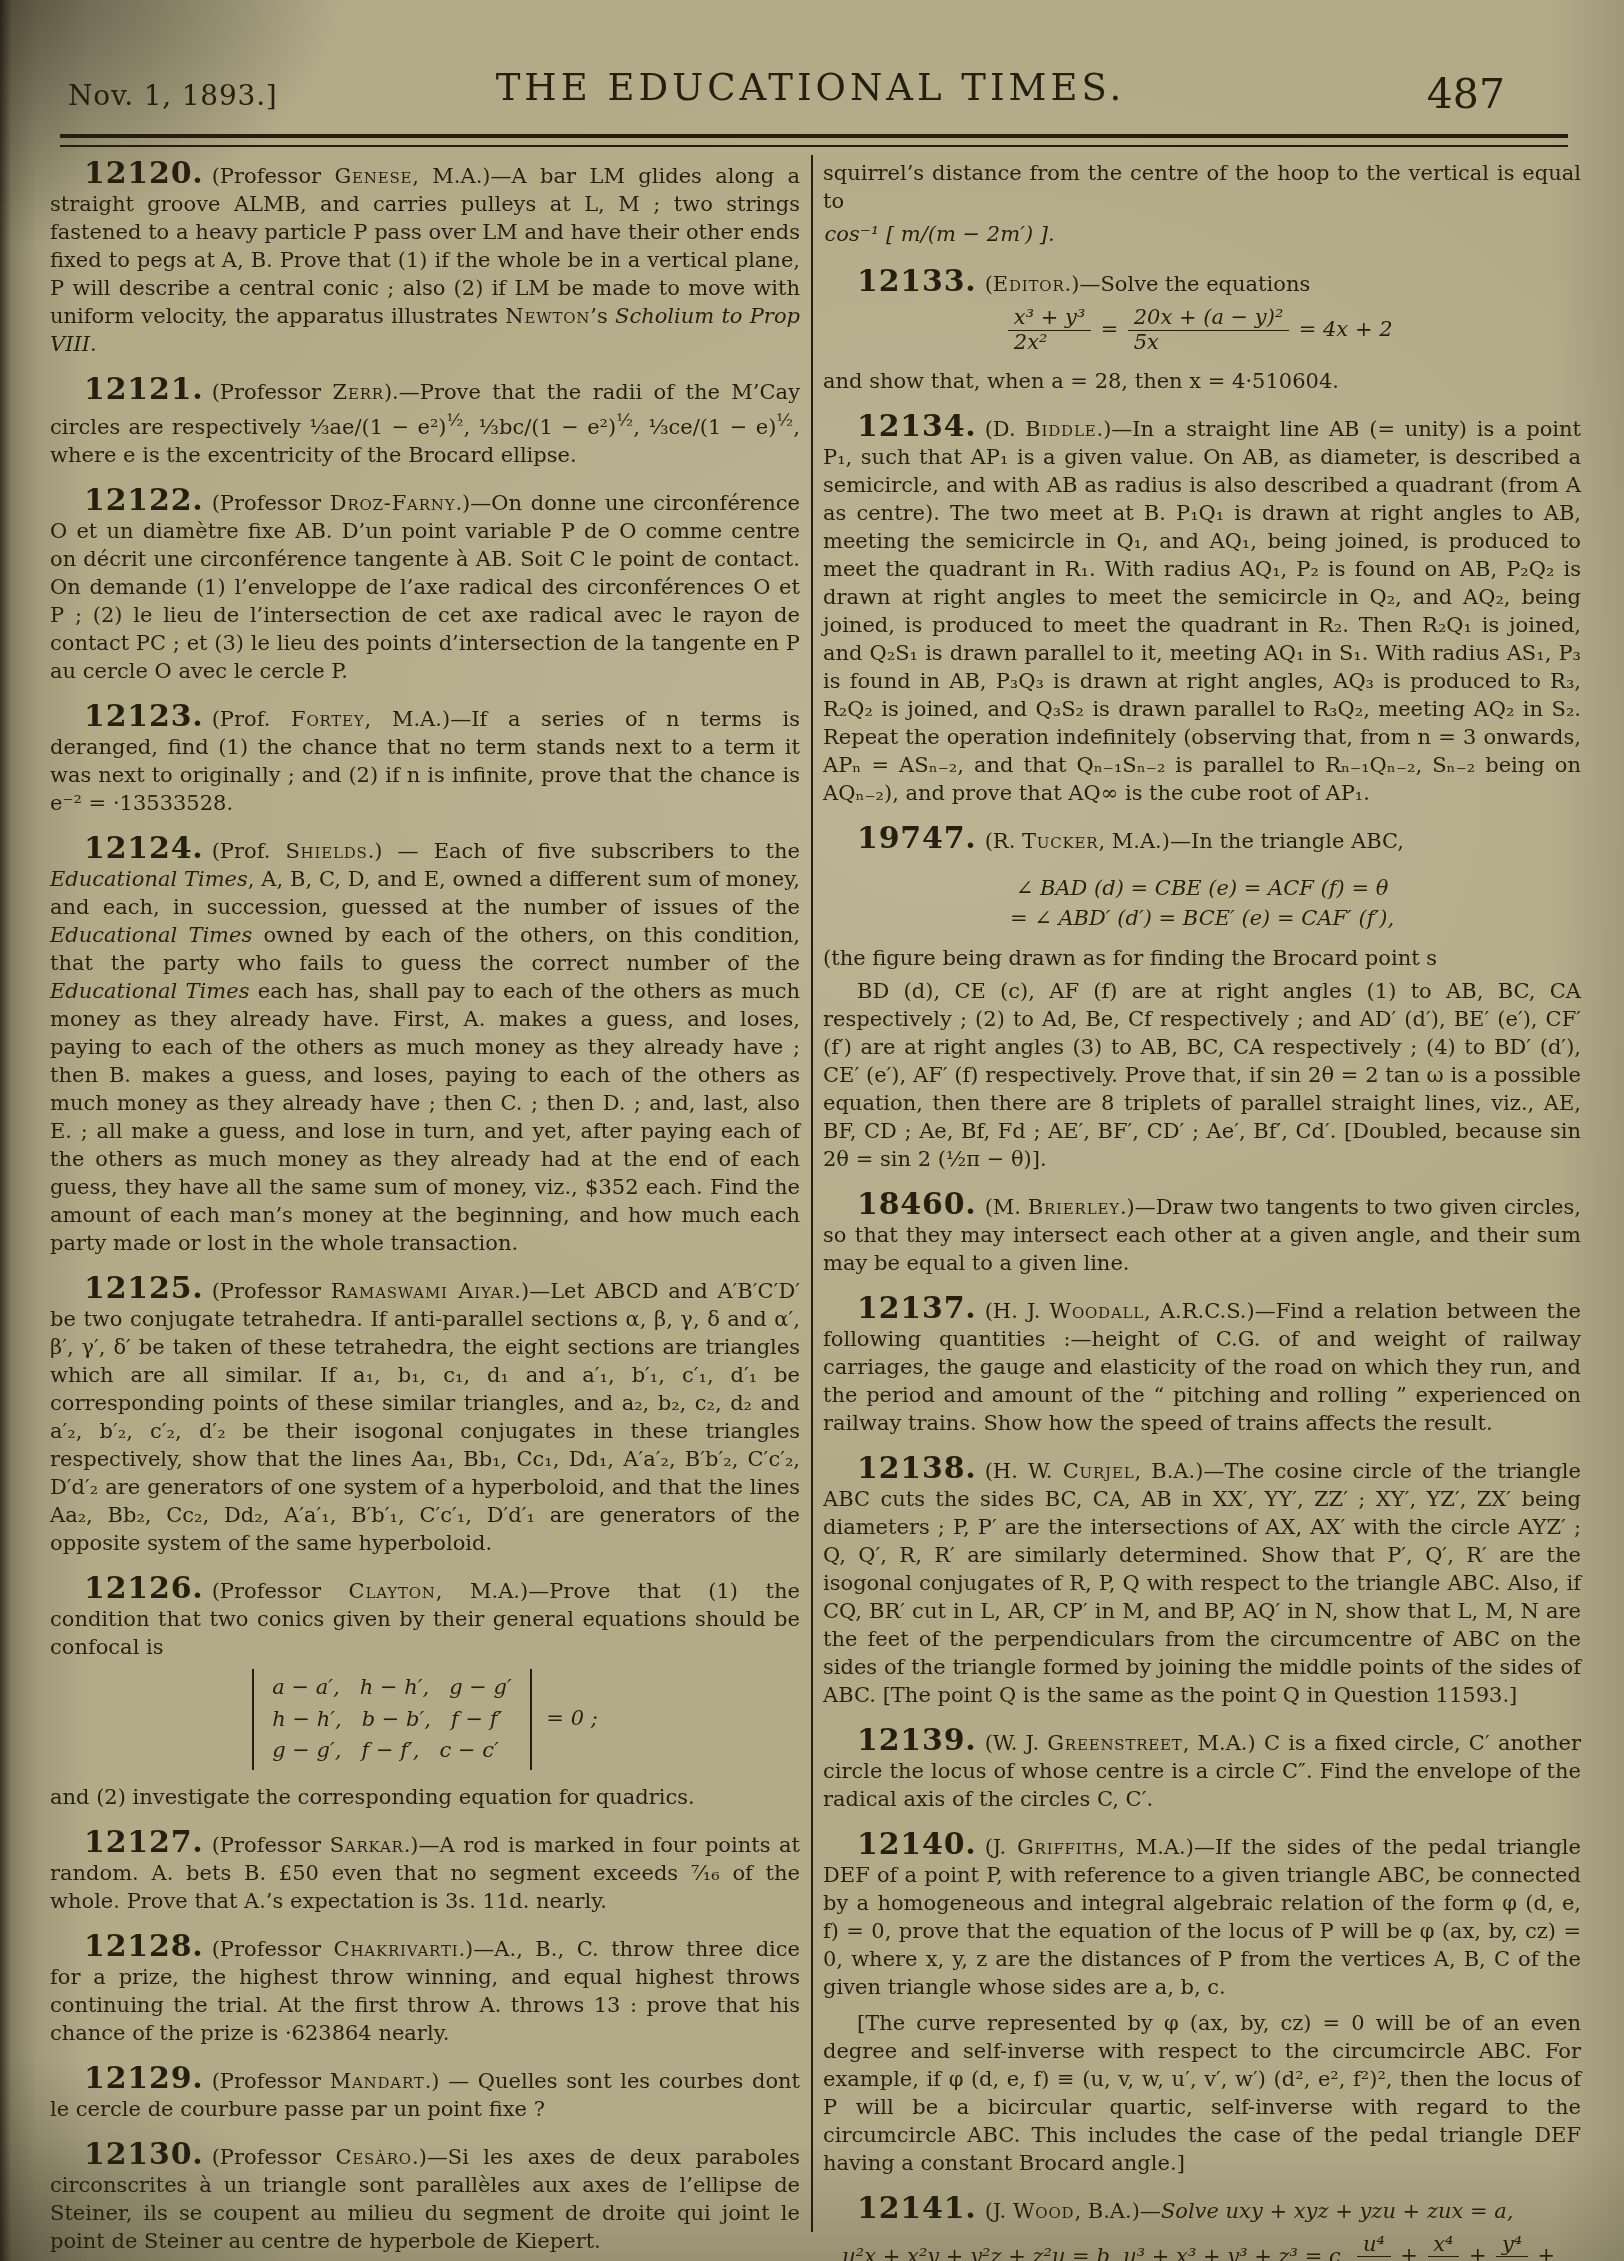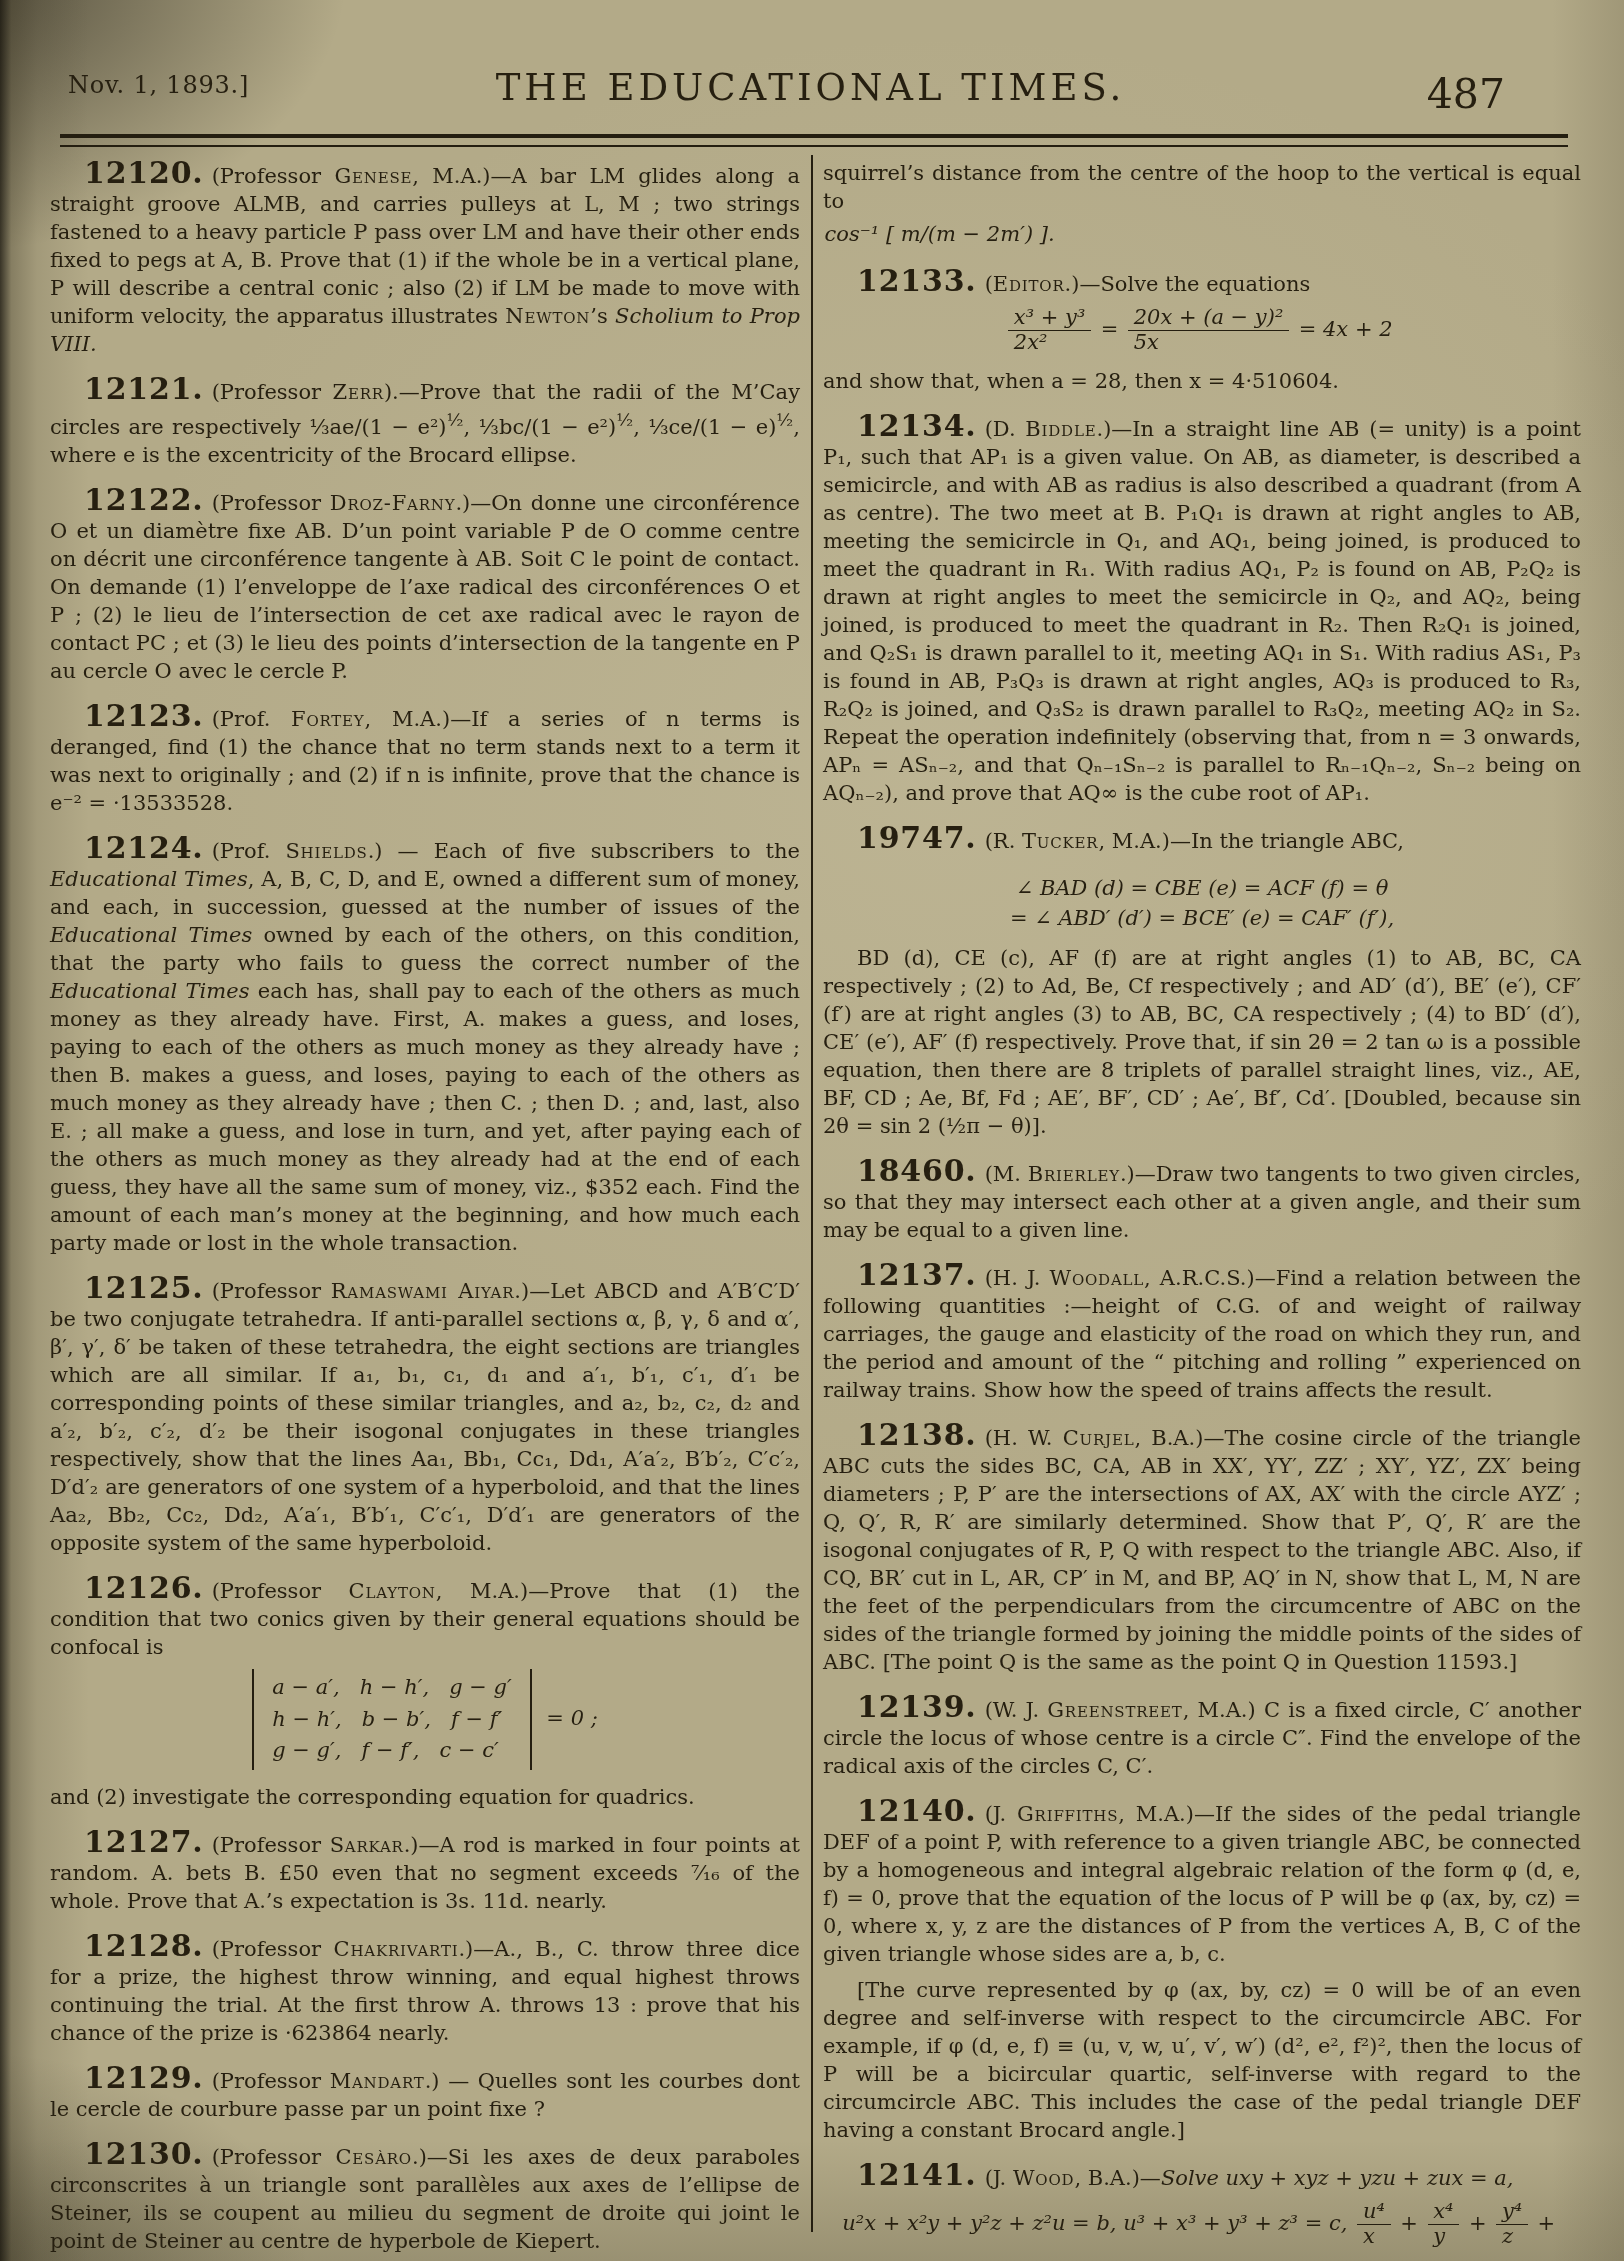--- a/index.html
+++ b/index.html
@@ -11,21 +11,21 @@
     font-family:"DejaVu Serif","Liberation Serif",serif;
     background:
       radial-gradient(1215px 1053px at 58% 34%, rgba(200,192,160,0.45), rgba(0,0,0,0) 70%),
       linear-gradient(90deg, rgba(25,22,14,0.80) 0px, rgba(60,54,36,0.38) 11.3px, rgba(60,54,36,0.14) 37px, rgba(0,0,0,0) 89px),
       radial-gradient(567px 405px at -49px -32px, rgba(22,19,12,0.65), rgba(0,0,0,0) 70%),
       radial-gradient(486px 308px at -32px 2268px, rgba(40,36,22,0.45), rgba(0,0,0,0) 70%),
       linear-gradient(270deg, rgba(70,63,42,0.18) 0px, rgba(0,0,0,0) 73px),
       linear-gradient(0deg, rgba(60,55,35,0.22) 0px, rgba(0,0,0,0) 121px),
       #b3aa88;
   }
-  .hdr-date{position:absolute;left:68px;top:71px;font-size:24px;letter-spacing:0.8px;}
+  .hdr-date{position:absolute;left:68px;top:79px;font-size:28px;letter-spacing:0.8px;}
   .hdr-title{position:absolute;left:12px;width:1597px;top:66px;text-align:center;font-size:37px;letter-spacing:4px;font-weight:500;}
   .hdr-page{position:absolute;right:120px;top:70px;font-size:41px;}
   .rule{position:absolute;left:60px;right:57px;background:#241e10;}
   .rule-thick{top:134px;height:4px;}
   .rule-thin{top:145px;height:1.6px;}
   .col-divider{position:absolute;left:811px;top:155px;height:2077px;width:2.4px;background:#241e10;}
   .col{
     position:absolute;top:159px;
     font-size:21px;line-height:28px;
     text-align:justify;
@@ -142,20 +142,23 @@
 
     <p class="prob">
       <b class="pnum">12134.</b><span class="by"><span>(D. </span><span class="sc">Biddle</span><span>.)—</span></span><span>In a straight line AB (= unity) is a point P₁, such that AP₁ is a given value.  On AB, as diameter, is described a semicircle, and with AB as radius is also described a quadrant (from A as centre).  The two meet at B.  P₁Q₁ is drawn at right angles to AB, meeting the semicircle in Q₁, and AQ₁, being joined, is produced to meet the quadrant in R₁.  With radius AQ₁, P₂ is found on AB, P₂Q₂ is drawn at right angles to meet the semicircle in Q₂, and AQ₂, being joined, is produced to meet the quadrant in R₂.  Then R₂Q₁ is joined, and Q₂S₁ is drawn parallel to it, meeting AQ₁ in S₁.  With radius AS₁, P₃ is found in AB, P₃Q₃ is drawn at right angles, AQ₃ is produced to R₃, R₂Q₂ is joined, and Q₃S₂ is drawn parallel to R₃Q₂, meeting AQ₂ in S₂.  Repeat the operation indefinitely (observing that, from  n = 3  onwards, APₙ = ASₙ₋₂, and that Qₙ₋₁Sₙ₋₂ is parallel to Rₙ₋₁Qₙ₋₂, Sₙ₋₂ being on AQₙ₋₂), and prove that AQ∞ is the cube root of AP₁.</span>
     </p>
 
     <p class="prob nogap">
       <b class="pnum">19747.</b><span class="by"><span>(R. </span><span class="sc">Tucker</span><span>, M.A.)—</span></span><span>In the triangle ABC,</span>
     </p>
     <div class="display" style="margin-bottom:3.2px;margin-top:20px;">∠ BAD (d) = CBE (e) = ACF (f) = θ</div>
     <div class="display" style="margin-top:3.2px;">= ∠ ABD′ (d′) = BCE′ (e) = CAF′ (f′),</div>
+    <p class="prob cont">
+      <span>(the figure being drawn as for finding the Brocard point  s</span>
+    </p>
     <p class="prob">
       <span>BD (d),  CE (c),  AF (f) are at right angles (1) to AB, BC, CA respectively ;  (2) to Ad, Be, Cf respectively ;  and AD′ (d′), BE′ (e′), CF′ (f′) are at right angles (3) to AB, BC, CA respectively ;  (4) to BD′ (d′), CE′ (e′), AF′ (f) respectively.   Prove that, if  sin 2θ = 2 tan ω  is a possible equation, then there are 8 triplets of parallel straight lines, viz., AE, BF, CD ;  Ae, Bf, Fd ;  AE′, BF′, CD′ ;  Ae′, Bf′, Cd′.   [Doubled, because  sin 2θ = sin 2 (½π − θ)].</span>
     </p>
 
     <p class="prob">
       <b class="pnum">18460.</b><span class="by"><span>(M. </span><span class="sc">Brierley</span><span>.)—</span></span><span>Draw two tangents to two given circles, so that they may intersect each other at a given angle, and their sum may be equal to a given line.</span>
     </p>
 
     <p class="prob">
       <b class="pnum">12137.</b><span class="by"><span>(H. J. </span><span class="sc">Woodall</span><span>, A.R.C.S.)—</span></span><span>Find a relation between the following quantities :—height of C.G. of and weight of railway carriages, the gauge and elasticity of the road on which they run, and the period and amount of the “ pitching and rolling ” experienced on railway trains.  Show how the speed of trains affects the result.</span>

